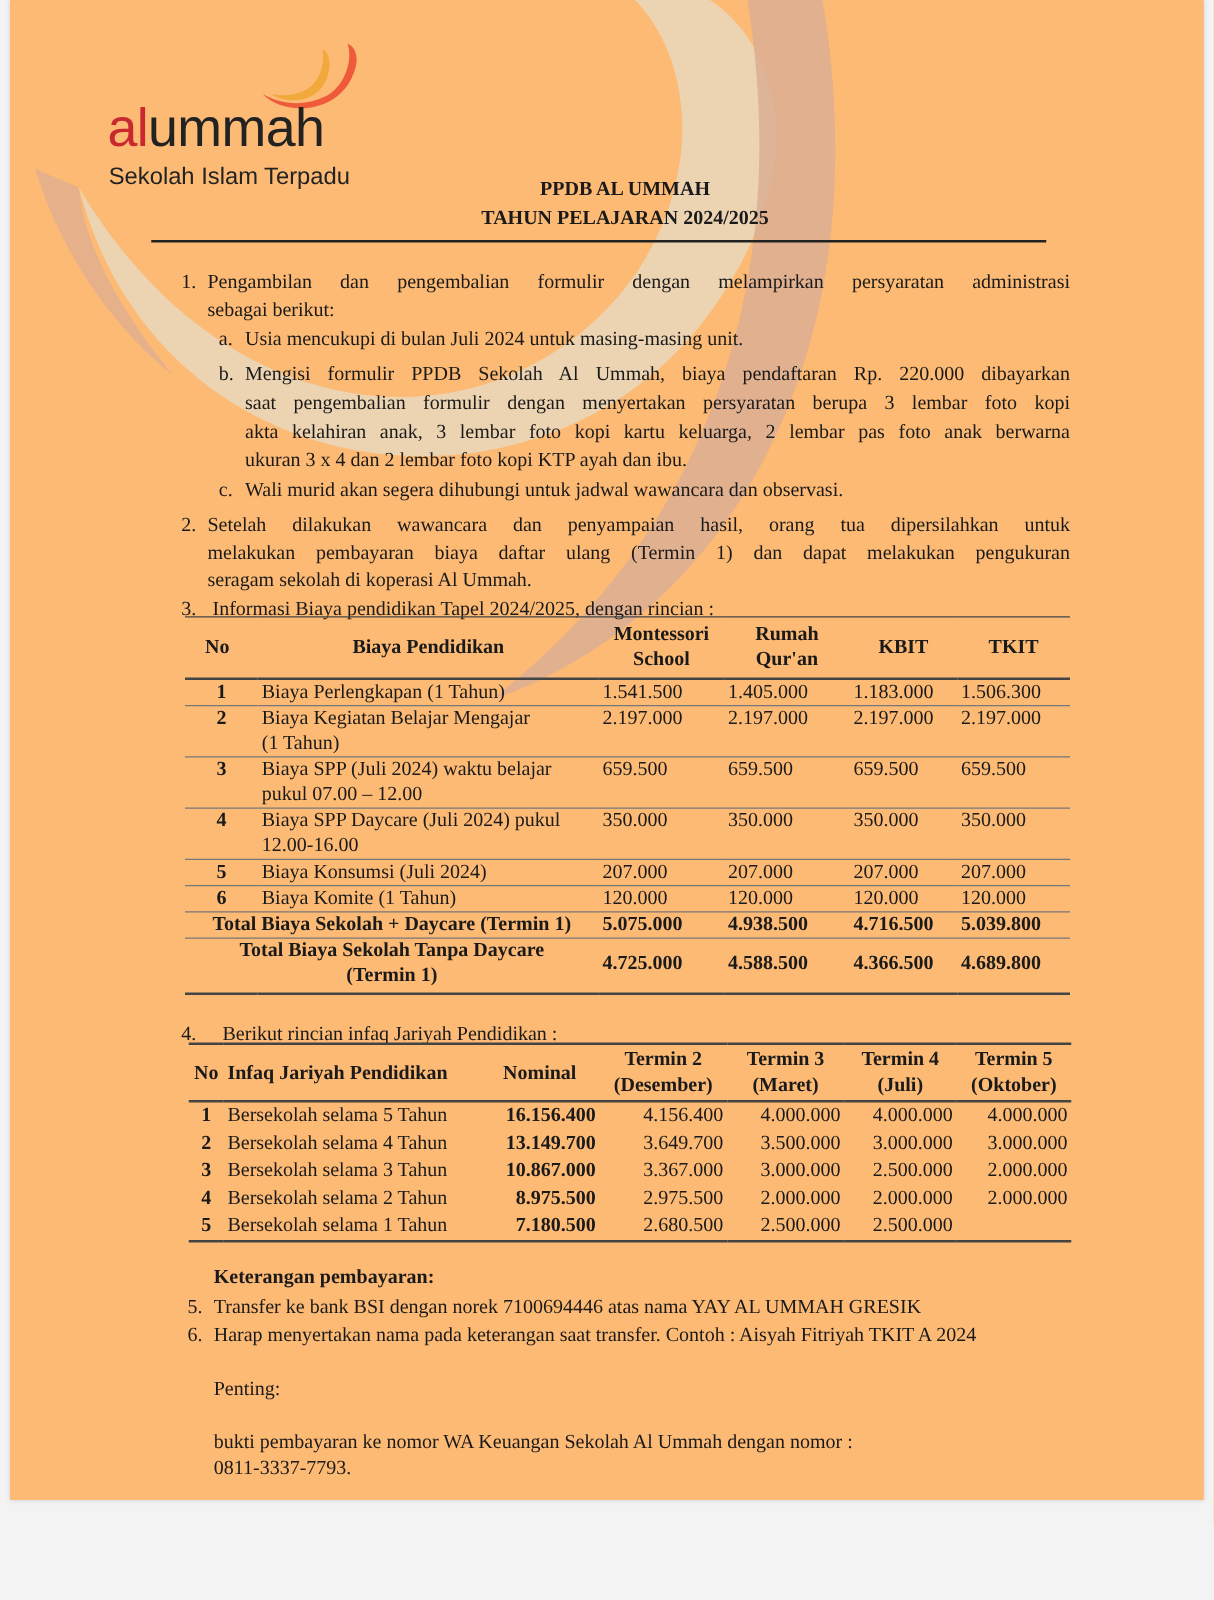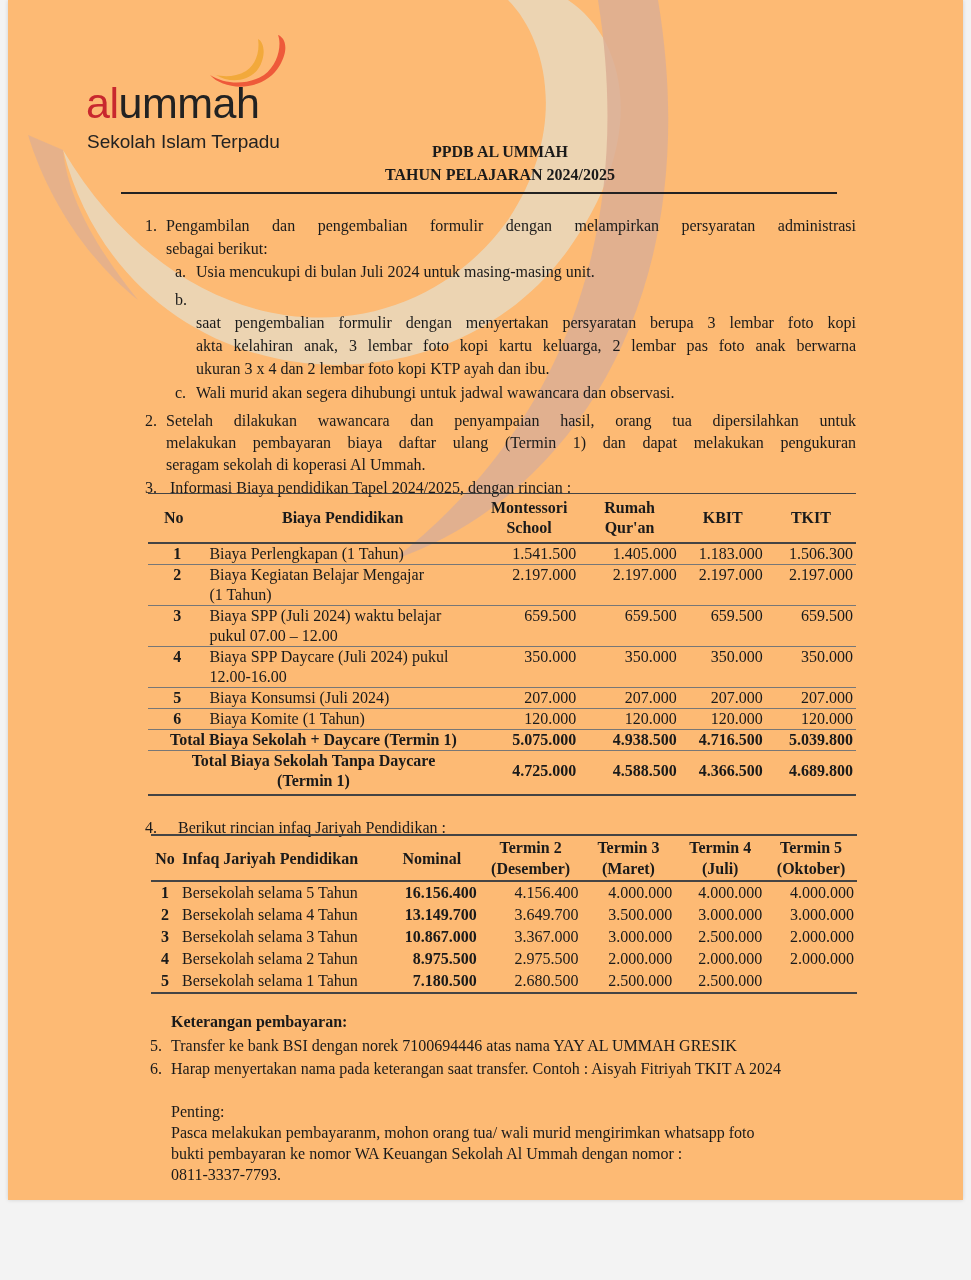--- a/index.html
+++ b/index.html
@@ -41,21 +41,21 @@
     .just { text-align: justify; text-align-last: justify; }
     .num { position: absolute; font-size: 16px; line-height: 23px; }
 
     table { border-collapse: collapse; position: absolute; font-size: 16px; }
     td, th { padding: 0 3px; line-height: 20px; vertical-align: top; }
     .t1 { left: 140px; top: 493px; width: 708px; }
     .t1 th { font-weight: bold; text-align: center; vertical-align: middle; height: 48px; }
     .t1 thead tr { border-top: 1px solid #444; border-bottom: 2px solid #444; }
     .t1 tbody tr { border-bottom: 1px solid #777; }
     .t1 td.no { text-align: center; font-weight: bold; width: 30px; }
-    .t1 td.r { text-align: right; }
+    .t1 td.r { }
     .t1 tr.tot td { font-weight: bold; }
     .t1 tr.tot td.lbl { text-align: center; }
     .t2 { left: 143px; top: 834px; width: 706px; }
     .t2 th { font-weight: bold; text-align: center; vertical-align: middle; line-height: 21px; height: 44px; }
     .t2 thead tr { border-top: 2px solid #444; border-bottom: 2px solid #444; }
     .t2 tbody tr:last-child { border-bottom: 2px solid #444; }
     .t2 td { line-height: 22px; }
     .t2 td.r { text-align: right; }
     .t2 td.b { font-weight: bold; }
     .t2 td.no { text-align: center; font-weight: bold; }
@@ -98,20 +98,21 @@
   <div class="hr-top"></div>
 
   <div class="num" style="left:137px;top:214px;">1.</div>
   <div class="txt just" style="left:158px;top:214px;width:690px;">Pengambilan dan pengembalian formulir dengan melampirkan persyaratan administrasi</div>
   <div class="txt" style="left:158px;top:237px;">sebagai berikut:</div>
 
   <div class="num" style="left:167px;top:260px;">a.</div>
   <div class="txt" style="left:188px;top:260px;">Usia mencukupi di bulan Juli 2024 untuk masing-masing unit.</div>
 
   <div class="num" style="left:167px;top:288px;">b.</div>
+  <div class="txt just" style="left:188px;top:288px;width:660px;">Mengisi formulir PPDB Sekolah Al Ummah, biaya pendaftaran Rp. 220.000 dibayarkan</div>
   <div class="txt just" style="left:188px;top:311px;width:660px;">saat pengembalian formulir dengan menyertakan persyaratan berupa 3 lembar foto kopi</div>
   <div class="txt just" style="left:188px;top:334px;width:660px;">akta kelahiran anak, 3 lembar foto kopi kartu keluarga, 2 lembar pas foto anak berwarna</div>
   <div class="txt" style="left:188px;top:357px;">ukuran 3 x 4 dan 2 lembar foto kopi KTP ayah dan ibu.</div>
 
   <div class="num" style="left:167px;top:381px;">c.</div>
   <div class="txt" style="left:188px;top:381px;">Wali murid akan segera dihubungi untuk jadwal wawancara dan observasi.</div>
 
   <div class="num" style="left:137px;top:409px;">2.</div>
   <div class="txt just" style="left:158px;top:409px;width:690px;">Setelah dilakukan wawancara dan penyampaian hasil, orang tua dipersilahkan untuk</div>
   <div class="txt just" style="left:158px;top:431px;width:690px;">melakukan pembayaran biaya daftar ulang (Termin 1) dan dapat melakukan pengukuran</div>
@@ -261,21 +262,20 @@
       </tbody>
   </table>
 
   <div class="txt" style="left:163px;top:1010px;font-weight:bold;">Keterangan pembayaran:</div>
   <div class="num" style="left:142px;top:1034px;">5.</div>
   <div class="txt" style="left:163px;top:1034px;">Transfer ke bank BSI dengan norek 7100694446 atas nama YAY AL UMMAH GRESIK</div>
   <div class="num" style="left:142px;top:1057px;">6.</div>
   <div class="txt" style="left:163px;top:1057px;">Harap menyertakan nama pada keterangan saat transfer. Contoh : Aisyah Fitriyah TKIT A 2024</div>
 
   <div class="txt" style="left:163px;top:1100px;font-weight:normal;">Penting:</div>
-  <div class="txt" style="left:163px;top:1122px;line-height:22px;">Pasca melakukan pembayaranm, mohon orang tua/ wali murid mengirimkan whatsapp foto</div>
   <div class="txt" style="left:163px;top:1143px;line-height:22px;">bukti pembayaran ke nomor WA Keuangan Sekolah Al Ummah dengan nomor :</div>
   <div class="txt" style="left:163px;top:1164px;line-height:22px;">0811-3337-7793.</div>
 
   <div class="footer">
     <div class="fitem">
       <span>Jl. Tanjung Wira VI No. 44 GKB-Gresik</span>
     </div>
     <div class="fsep"></div>
     <div class="fitem">
       <span class="ficon phone-icon">✆</span>

